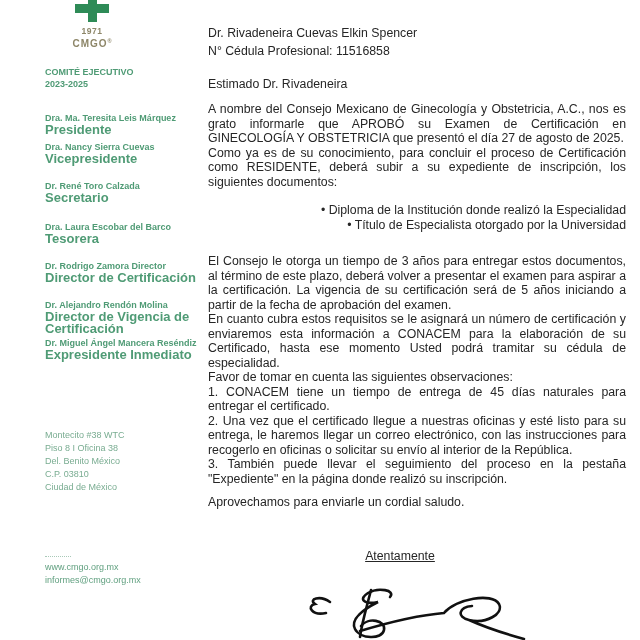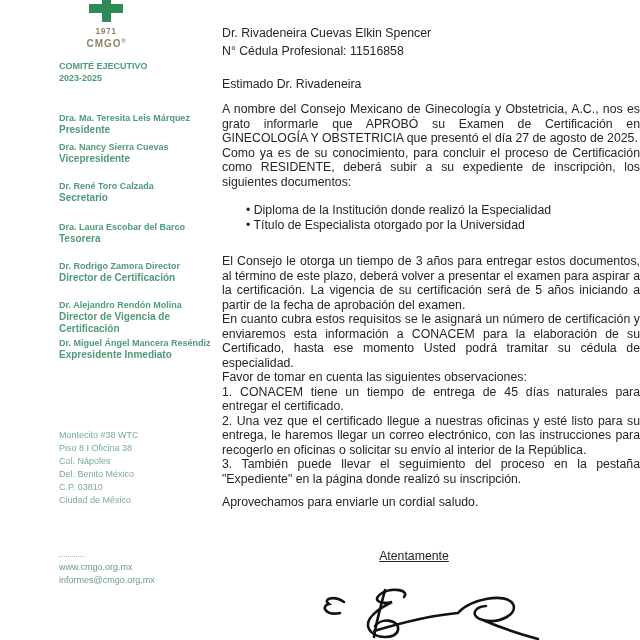--- a/index.html
+++ b/index.html
@@ -1,50 +1,50 @@
 <!DOCTYPE html>
 <html><head>
 <meta charset="utf-8">
 <style>
   html,body{margin:0;padding:0;}
   body{
     width:640px;height:640px;overflow:hidden;background:#ffffff;
     font-family:"Liberation Sans","DejaVu Sans",sans-serif;
     position:relative;
   }
-  .page{position:absolute;inset:0;background:#fff;margin-left:14px;}
+  .page{position:absolute;inset:0;background:#fff;}
 
   
   .logo{position:absolute;left:58px;top:0;width:68px;text-align:center;}
   .cross{position:relative;width:34px;height:22px;margin:0 auto;}
   .cross .v{position:absolute;left:13px;top:0;width:9px;height:22px;background:#2e8b57;}
   .cross .h{position:absolute;left:0;top:4px;width:34px;height:9px;background:#2e8b57;}
   .logo-year{margin-top:4px;font-size:8.5px;font-weight:bold;color:#8d8668;letter-spacing:.5px;}
   .logo-brand{margin-top:2px;font-size:10px;font-weight:bold;color:#8d8668;letter-spacing:1px;}
   .logo-brand sup{font-size:5.5px;letter-spacing:0;}
 
   
   .sb{position:absolute;left:45px;width:168px;color:#4f9b75;}
   .c-title{font-size:9px;font-weight:bold;line-height:12px;}
   .member .name{font-size:9px;font-weight:bold;line-height:12px;}
-  .member .role{font-size:10px;font-weight:bold;line-height:12px;}
+  .member .role{font-size:13px;font-weight:bold;line-height:12px;}
   .addr{font-size:9px;line-height:13px;color:#7aad92;}
   .divider{position:absolute;left:45px;top:556px;width:26px;border-top:1.5px dotted #a9c9b8;}
   .contact{font-size:9px;line-height:13px;color:#62a181;}
 
   
   .main{
     position:absolute;left:208px;top:24px;width:418px;
     color:#262626;font-size:12.3px;line-height:14.5px;
   }
   .main p{margin:0;text-align:justify;}
   .hdr{line-height:18px;text-align:left !important;}
   .salutation{margin-top:15px !important;margin-bottom:9px !important;text-align:left !important;}
   .bullets{margin:14px 0 21px 0;padding-left:24px;}
-  .bullet{line-height:15px;text-align:left;}
+  .bullet{line-height:15px;text-align:right;}
   .bullet::before{content:"\2022  ";}
   .closing{margin-top:9px !important;text-align:right;}
   .signoff{margin-top:39px !important;text-align:center !important;position:relative;left:-17px;text-decoration:underline;}
 
   
   .sig{position:absolute;left:298px;top:586px;}
   .sig path{fill:none;stroke:#111;stroke-width:2.6;stroke-linecap:round;}
 </style>
 </head>
 <body>
@@ -53,21 +53,21 @@
 
   <div class="logo">
     <div class="cross">
         <span class="v"></span>
         <span class="h"></span>
       </div>
     <div class="logo-year">1971</div>
     <div class="logo-brand"><span>CMGO</span><sup>®</sup></div>
   </div>
 
-  <div class="sb" style="top:60px">
+  <div class="sb" style="top:66px">
     <div class="c-title">COMITÉ EJECUTIVO</div>
     <div class="c-title">2023-2025</div>
   </div>
 
   <div class="sb member" style="top:112px">
     <div class="name">Dra. Ma. Teresita Leis Márquez</div>
     <div class="role">Presidente</div>
   </div>
   <div class="sb member" style="top:141px">
     <div class="name">Dra. Nancy Sierra Cuevas</div>
@@ -90,21 +90,20 @@
     <div class="role">Expresidente Inmediato</div>
   </div>
   <div class="sb member" style="top:299px">
     <div class="name">Dr. Alejandro Rendón Molina</div>
     <div class="role">Director de Vigencia de Certificación</div>
   </div>
 
   <div class="sb addr" style="top:429px">
     <div>Montecito #38 WTC</div>
     <div>Piso 8 I Oficina 38</div>
-    <div>Col. Nápoles</div>
     <div>Del. Benito México</div>
     <div>C.P. 03810</div>
     <div>Ciudad de México</div>
   </div>
 
   <div class="divider"></div>
 
   <div class="sb contact" style="top:561px">
     <div>www.cmgo.org.mx</div>
     <div>informes@cmgo.org.mx</div>

